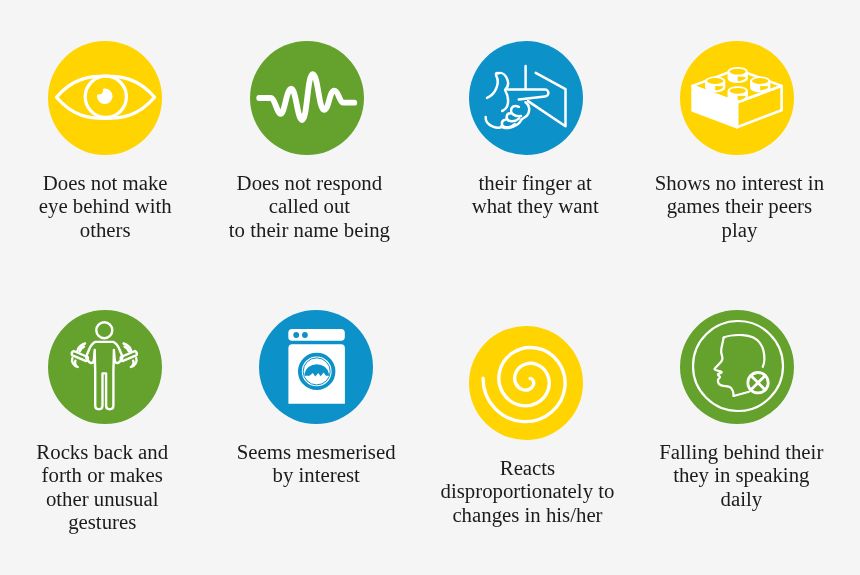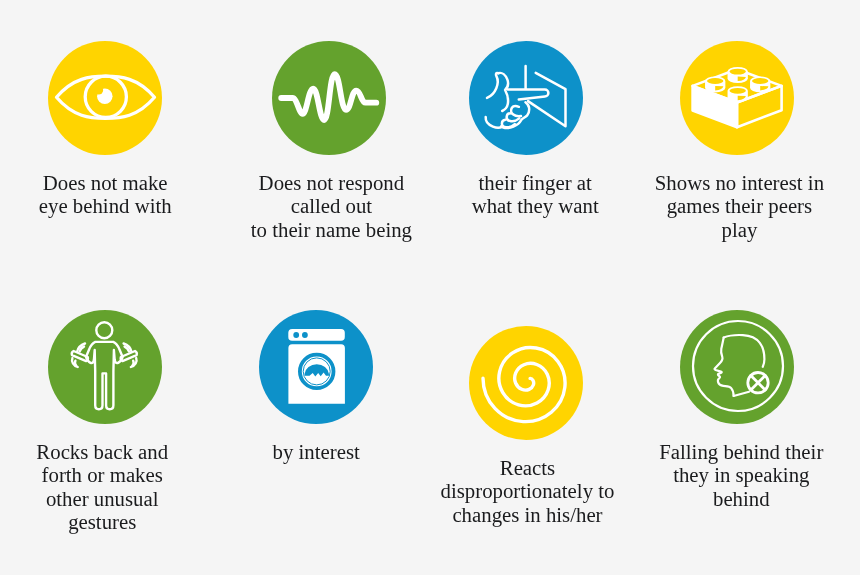--- a/index.html
+++ b/index.html
@@ -26,23 +26,24 @@
   <path d="M8.5 56.3 C25.2 36.6 42.4 35.2 57.5 35.2 C72.6 35.2 89.8 36.6 106.5 56.3 C89.8 76.0 72.6 77.4 57.5 77.4 C42.4 77.4 25.2 76.0 8.5 56.3 Z"></path>
   <circle cx="57.8" cy="55.8" r="20.6"></circle>
  </g>
  <circle cx="56.8" cy="55.3" r="7.75" fill="#fff"></circle>
  <circle cx="50.7" cy="49.1" r="4.47" fill="#ffd400"></circle>
 </svg>
       </div>
   <div class="caption" style="margin-left:1.2px">
         <div>Does not make</div>
         <div>eye behind with</div>
+        <div>others</div>
       </div>
 </div>
-<div class="cell" style="left:223px;top:41.0px">
+<div class="cell" style="left:201px;top:41.0px">
   <div class="badge green">
         <svg viewBox="0 0 114 114">
  <path d="M9.2 57 L20.5 57 C25 57 27.2 72.9 30.5 72.9 C34.8 72.9 36.4 47.7 41.2 47.7 C46 47.7 47.4 79 52.2 79 C57.2 79 57.4 33.2 62.7 33.2 C68 33.2 68.8 68.8 74 68.8 C79 68.8 79.4 49.6 84.2 49.6 C88.8 49.6 89.2 61.7 93.4 61.7 L104.3 61.7" fill="none" stroke="#fff" stroke-width="5.8" stroke-linecap="round" stroke-linejoin="round"></path>
 </svg>
       </div>
   <div class="caption" style="margin-left:4.8px">
         <div>Does not respond</div>
         <div>called out</div>
         <div>to their name being</div>
       </div>
@@ -128,20 +129,21 @@
  <rect x="29.3" y="18.9" width="56.5" height="11.8" rx="3.8" fill="#fff"></rect>
  <circle cx="37.2" cy="25" r="2.9" fill="#0d91c9"></circle>
  <circle cx="45.9" cy="25" r="2.9" fill="#0d91c9"></circle>
  <path d="M33.1 34.2 h49 a3.8 3.8 0 0 1 3.8 3.8 v55.7 h-56.5 v-55.7 a3.8 3.8 0 0 1 3.7 -3.8 Z" fill="#fff"></path>
  <circle cx="57.7" cy="61.4" r="16.8" fill="none" stroke="#0d91c9" stroke-width="3.8"></circle>
  <circle cx="57.7" cy="61.4" r="13.5" fill="none" stroke="#0d91c9" stroke-width="1"></circle>
  <path d="M45.6 63.8 a12.2 10.6 0 0 1 24.3 0 l0 2 l-2.9 0 l-2.4 -3.2 l-2.9 3.6 l-2.5 -3.2 l-2.9 3.4 l-2.6 -3.4 l-3.2 2.8 l-4.9 0 Z" fill="#0d91c9"></path>
 </svg>
       </div>
   <div class="caption" style="margin-left:1.0px">
+        <div>Seems mesmerised</div>
         <div>by interest</div>
       </div>
 </div>
 <div class="cell" style="left:420.2px;top:326px">
   <div class="badge yellow">
         <svg viewBox="0 0 114 114">
  <path d="M14.00 52.15C14.01 63.49 18.49 74.50 25.96 82.39C33.42 90.28 43.77 95.00 54.13 95.59C64.50 96.18 74.77 92.68 82.35 86.30C89.93 79.92 94.75 70.77 95.83 61.40C96.91 52.04 94.26 42.57 88.90 35.41C83.54 28.24 75.54 23.45 67.20 22.01C58.85 20.57 50.25 22.48 43.59 26.90C36.94 31.33 32.30 38.21 30.62 45.54C28.95 52.86 30.23 60.55 33.82 66.60C37.40 72.66 43.22 77.03 49.53 78.82C55.84 80.61 62.57 79.82 67.95 76.98C73.33 74.14 77.32 69.32 79.10 64.00C80.88 58.69 80.45 52.95 78.26 48.31C76.08 43.68 72.17 40.18 67.82 38.52C63.47 36.87 58.74 37.05 54.90 38.70C51.06 40.35 48.15 43.42 46.73 46.85C45.32 50.27 45.39 54.00 46.61 56.99C47.83 59.99 50.16 62.22 52.71 63.29C55.26 64.36 58.00 64.27 60.11 63.36C62.23 62.45 63.71 60.76 64.32 59.02C64.94 57.28 64.70 55.52 63.99 54.31C63.28 53.10 62.12 52.45 61.12 52.38" fill="none" stroke="#fff" stroke-width="3.4" stroke-linecap="round"></path>
 </svg>
       </div>
   <div class="caption" style="margin-left:2.6px">
@@ -159,16 +161,16 @@
   <path d="M43.7 27.5 C43.1 30.5 42.1 35 41.3 38.8 C40.6 42 41.3 44.2 42.3 47 C43 49 42.4 50.4 40 53 L35 58.2 C34.2 59 34.4 59.6 35.6 60 L40.9 61.6 C42 62 42.2 62.8 40.3 63.3 L39 63.6 C37.8 63.9 37.6 64.7 38.4 65.4 L39.6 66.4 C40.3 67 40.1 67.6 39.1 68.3 C37.9 69.1 37.6 70.2 38.1 72.1 C38.6 74 39.7 75.4 43.3 75.9 C46.5 76.3 49.5 76.1 51.2 78.1 C53 80.2 53.6 82.5 53.6 86"></path>
   <path d="M53.6 86 L69 81.8"></path>
   <circle cx="78" cy="72.7" r="10.2" stroke-width="2.8"></circle>
   <path d="M70.8 65.5 L85.2 79.9 M85.2 65.5 L70.8 79.9" stroke-width="2.8"></path>
  </g>
 </svg>
       </div>
   <div class="caption" style="margin-left:9.6px">
         <div>Falling behind their</div>
         <div>they in speaking</div>
-        <div>behind</div>
+        <div>daily</div>
       </div>
 </div>
 </div>
 
 </body></html>

